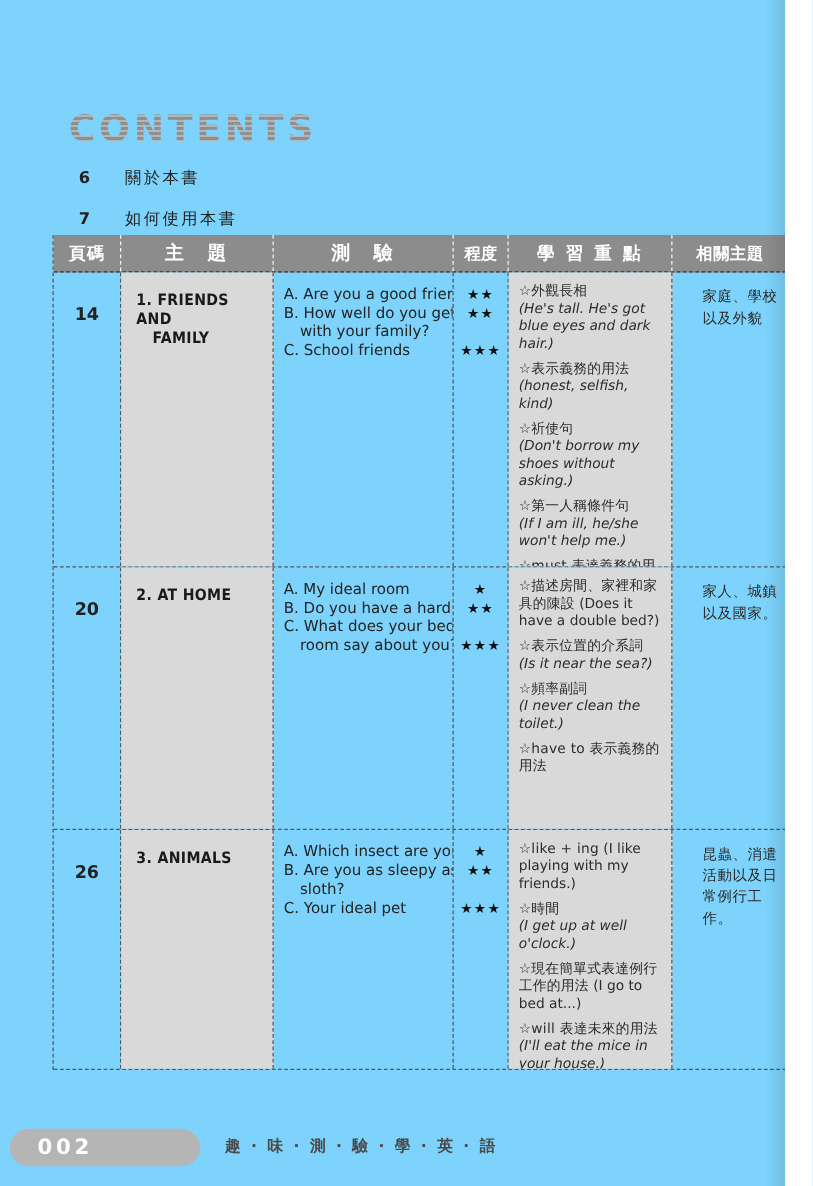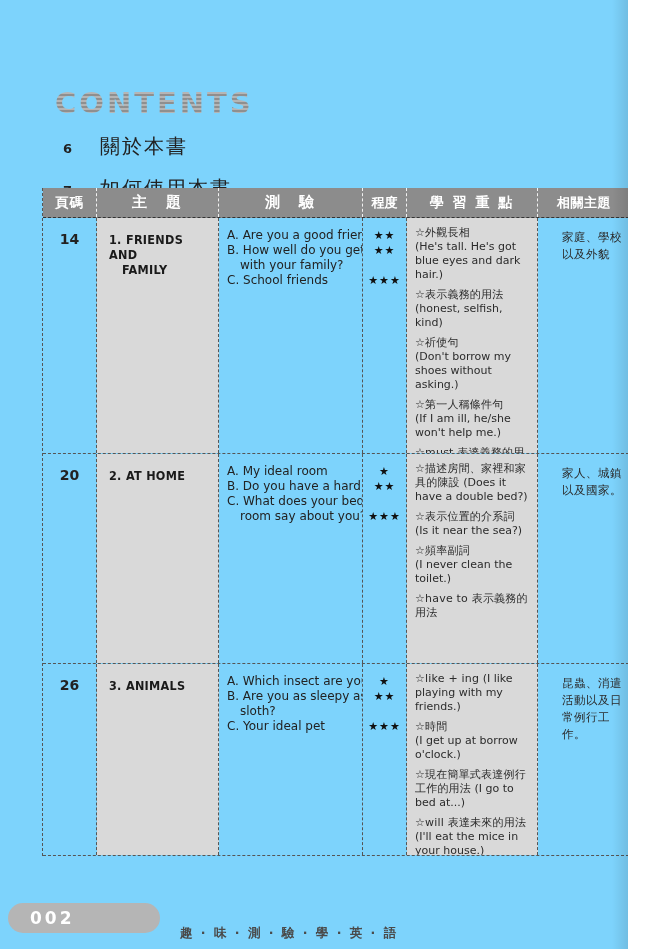--- a/index.html
+++ b/index.html
@@ -17,66 +17,66 @@
     position:absolute; left:55px; top:86px;
     font-size:29px; font-weight:800; letter-spacing:3px;
     color:#9c9c9c;
     background:repeating-linear-gradient(0deg,#8f8f8f 0 2px,#b5b5b5 2px 4px);
     -webkit-background-clip:text; background-clip:text;
     -webkit-text-fill-color:transparent;
   }
   .front-list { position:absolute; left:63px; top:133px; }
   .fm-item { display:flex; margin-bottom:15px; align-items:baseline; }
   .fm-num { width:37px; font-size:13px; font-weight:bold; color:#222; }
-  .fm-label { font-size:20px; color:#222; letter-spacing:2px; }
+  .fm-label { font-size:13px; color:#222; letter-spacing:2px; }
   
   .tbl { position:absolute; left:42px; top:188px; width:587px; border-left:1px dashed #555; }
   .trow { display:grid; grid-template-columns:54px 122px 144px 44px 131px 92px; }
   .thead { height:30px; background:#8c8c8c; border-bottom:1px dashed #333; }
   .hcell {
     display:flex; align-items:center; justify-content:center;
     color:#fff; font-weight:bold; border-right:1px dashed #f2f2f2;
   }
   .hcell:last-child { border-right:none; }
   .h-page { font-size:13.5px; letter-spacing:1px; }
   .h-topic,.h-quiz { font-size:15px; letter-spacing:2px; }
   .h-level { font-size:13px; }
   .h-points { font-size:14px; letter-spacing:2px; }
   .h-related { font-size:13px; letter-spacing:0.5px; }
   .brow { border-bottom:1px dashed #555; }
   .r1 { height:236px; } .r2 { height:210px; } .r3 { height:192px; }
   .cell { border-right:1px dashed #555; overflow:hidden; }
   .cell:last-child { border-right:none; }
-  .c-page { padding-top:13px; text-align:center; font-size:14px; font-weight:bold; color:#222; }
+  .c-page { padding-top:26px; text-align:center; font-size:14px; font-weight:bold; color:#222; }
   .c-topic { background:#d9d9d9; padding:14px 6px 0 12px; }
   .topic-l1, .topic-l2 {
     font-size:12.5px; font-weight:bold; color:#1a1a1a; letter-spacing:0.3px;
     line-height:15px; font-stretch:condensed;
   }
   .topic-l2 { padding-left:13px; }
   .c-quiz { padding:10px 4px 0 8px; }
   .qline { font-size:12px; line-height:15px; color:#222; white-space:nowrap; }
   .qcont { padding-left:13px; }
   .c-level { padding-top:10px; text-align:center; }
   .sline { height:15px; line-height:15px; font-size:11px; letter-spacing:1px; color:#111; }
   .c-points { background:#d9d9d9; padding:8px 6px 0 8px; }
   .point { margin-bottom:6px; font-size:11px; line-height:14px; color:#2b2b2b; }
   .pt-zh { letter-spacing:0.2px; }
-  .pt-en.blk { display:block; }
+  .pt-en.blk { display:block;font-style:italic; }
   .c-related { padding:11px 4px 0 24px; font-size:11.5px; line-height:17px; color:#2b2b2b; letter-spacing:0.5px; }
   
   .footer { position:absolute; left:0; top:901px; width:650px; height:34px; }
   .footer-badge {
     position:absolute; left:8px; top:2px; width:152px; height:30px;
     background:#b5b5b5; border-radius:15px;
     color:#fff; font-size:17px; font-weight:bold; 
     letter-spacing:3px; line-height:30px; padding-left:22px;
   }
   .footer-title {
-    position:absolute; left:180px; top:24px;
+    position:absolute; left:180px; top:8px;
     font-size:12.5px; font-weight:bold; color:#4a4a4a; letter-spacing:2px;
   }
 </style>
 </head>
 <body>
 
 <div class="page">
 
   <h1 class="contents-title">CONTENTS</h1>
 
@@ -168,21 +168,21 @@
         <div class="qline">C. Your ideal pet</div>
       </div>
       <div class="cell c-level">
         <div class="sline">★</div>
         <div class="sline">★★</div>
         <div class="sline"></div>
         <div class="sline">★★★</div>
       </div>
       <div class="cell c-points">
         <p class="point"><span class="pt-zh">☆like + ing</span> <span class="pt-en">(I like playing with my friends.)</span></p>
-        <p class="point"><span class="pt-zh">☆時間</span> <span class="pt-en blk">(I get up at borrow o'clock.)</span></p>
+        <p class="point"><span class="pt-zh">☆時間</span> <span class="pt-en blk">(I get up at well o'clock.)</span></p>
         <p class="point"><span class="pt-zh">☆現在簡單式表達例行工作的用法</span> <span class="pt-en">(I go to bed at...)</span></p>
         <p class="point"><span class="pt-zh">☆will 表達未來的用法</span> <span class="pt-en blk">(I'll eat the mice in your house.)</span></p>
 
       </div>
       <div class="cell c-related">昆蟲、消遣活動以及日常例行工作。</div>
     </div>
 
   </div>
 
   <div class="footer">

